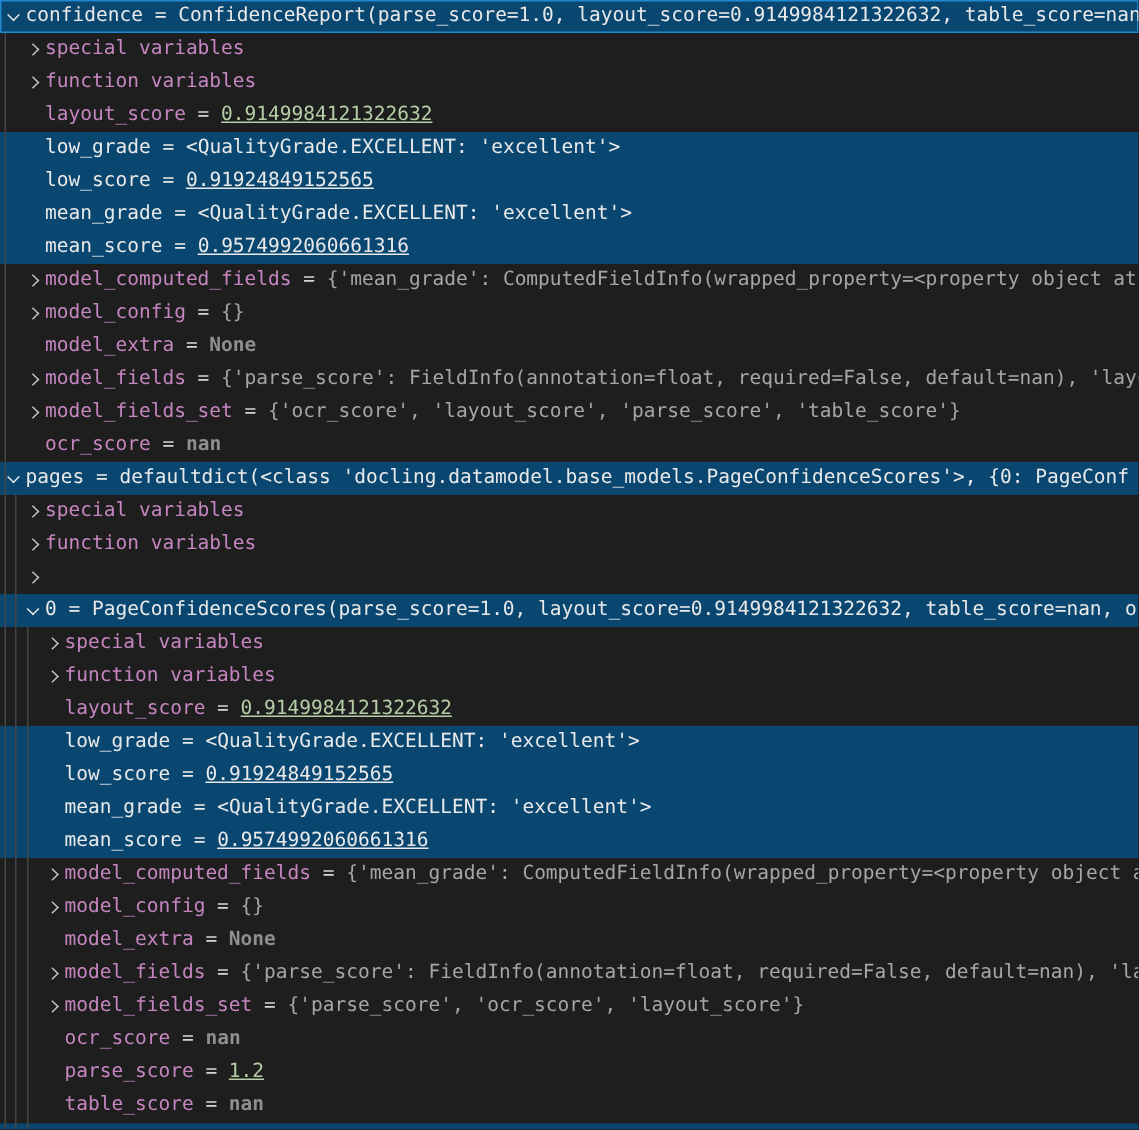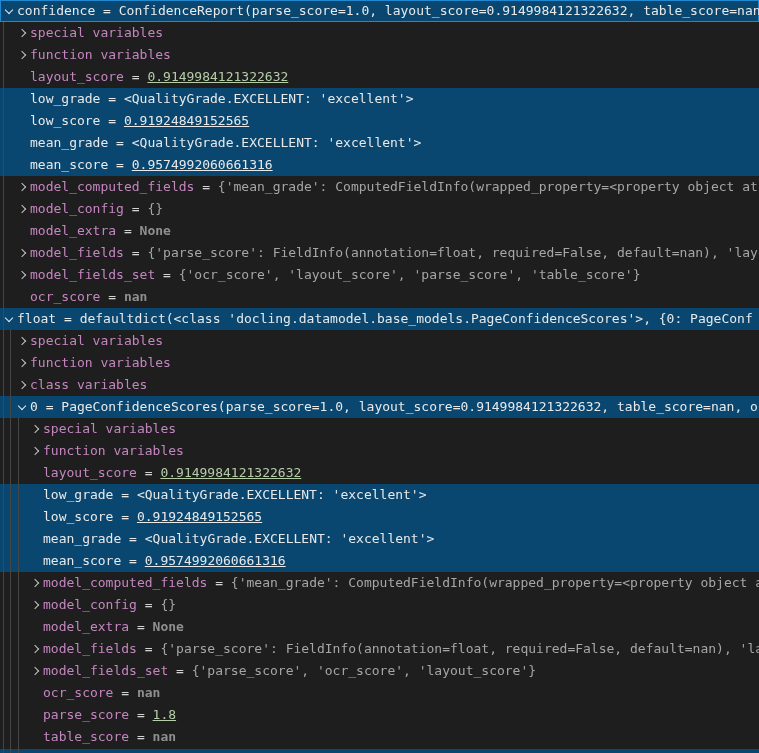--- a/index.html
+++ b/index.html
@@ -66,38 +66,38 @@
     <div class="row lvl1 hl"><span class="tw"></span><span class="name">low_grade</span><span class="eq"> = </span><span class="val">&lt;QualityGrade.EXCELLENT: 'excellent'&gt;</span></div>
     <div class="row lvl1 hl"><span class="tw"></span><span class="name">low_score</span><span class="eq"> = </span><span class="val v-num">0.91924849152565</span></div>
     <div class="row lvl1 hl"><span class="tw"></span><span class="name">mean_grade</span><span class="eq"> = </span><span class="val">&lt;QualityGrade.EXCELLENT: 'excellent'&gt;</span></div>
     <div class="row lvl1 hl"><span class="tw"></span><span class="name">mean_score</span><span class="eq"> = </span><span class="val v-num">0.9574992060661316</span></div>
     <div class="row lvl1"><span class="tw col"></span><span class="name">model_computed_fields</span><span class="eq"> = </span><span class="val">{'mean_grade': ComputedFieldInfo(wrapped_property=&lt;property object at </span></div>
     <div class="row lvl1"><span class="tw col"></span><span class="name">model_config</span><span class="eq"> = </span><span class="val">{}</span></div>
     <div class="row lvl1"><span class="tw"></span><span class="name">model_extra</span><span class="eq"> = </span><span class="val v-none">None</span></div>
     <div class="row lvl1"><span class="tw col"></span><span class="name">model_fields</span><span class="eq"> = </span><span class="val">{'parse_score': FieldInfo(annotation=float, required=False, default=nan), 'layo</span></div>
     <div class="row lvl1"><span class="tw col"></span><span class="name">model_fields_set</span><span class="eq"> = </span><span class="val">{'ocr_score', 'layout_score', 'parse_score', 'table_score'}</span></div>
     <div class="row lvl1"><span class="tw"></span><span class="name">ocr_score</span><span class="eq"> = </span><span class="val v-none">nan</span></div>
-    <div class="row lvl0 hl"><span class="tw exp"></span><span class="name">float</span><span class="eq"> = </span><span class="val">defaultdict(&lt;class 'docling.datamodel.base_models.PageConfidenceScores'&gt;, {0: PageConf</span></div>
+    <div class="row lvl0 hl"><span class="tw exp"></span><span class="name">pages</span><span class="eq"> = </span><span class="val">defaultdict(&lt;class 'docling.datamodel.base_models.PageConfidenceScores'&gt;, {0: PageConf</span></div>
     <div class="row lvl1"><span class="tw col"></span><span class="name">special variables</span></div>
     <div class="row lvl1"><span class="tw col"></span><span class="name">function variables</span></div>
-    <div class="row lvl1"><span class="tw col"></span><span class="name">class variables</span></div>
+    <div class="row lvl1"><span class="tw col"></span></div>
     <div class="row lvl1 hl"><span class="tw exp"></span><span class="name">0</span><span class="eq"> = </span><span class="val">PageConfidenceScores(parse_score=1.0, layout_score=0.9149984121322632, table_score=nan, o</span></div>
     <div class="row lvl2"><span class="tw col"></span><span class="name">special variables</span></div>
     <div class="row lvl2"><span class="tw col"></span><span class="name">function variables</span></div>
     <div class="row lvl2"><span class="tw"></span><span class="name">layout_score</span><span class="eq"> = </span><span class="val v-num">0.9149984121322632</span></div>
     <div class="row lvl2 hl"><span class="tw"></span><span class="name">low_grade</span><span class="eq"> = </span><span class="val">&lt;QualityGrade.EXCELLENT: 'excellent'&gt;</span></div>
     <div class="row lvl2 hl"><span class="tw"></span><span class="name">low_score</span><span class="eq"> = </span><span class="val v-num">0.91924849152565</span></div>
     <div class="row lvl2 hl"><span class="tw"></span><span class="name">mean_grade</span><span class="eq"> = </span><span class="val">&lt;QualityGrade.EXCELLENT: 'excellent'&gt;</span></div>
     <div class="row lvl2 hl"><span class="tw"></span><span class="name">mean_score</span><span class="eq"> = </span><span class="val v-num">0.9574992060661316</span></div>
     <div class="row lvl2"><span class="tw col"></span><span class="name">model_computed_fields</span><span class="eq"> = </span><span class="val">{'mean_grade': ComputedFieldInfo(wrapped_property=&lt;property object a</span></div>
     <div class="row lvl2"><span class="tw col"></span><span class="name">model_config</span><span class="eq"> = </span><span class="val">{}</span></div>
     <div class="row lvl2"><span class="tw"></span><span class="name">model_extra</span><span class="eq"> = </span><span class="val v-none">None</span></div>
     <div class="row lvl2"><span class="tw col"></span><span class="name">model_fields</span><span class="eq"> = </span><span class="val">{'parse_score': FieldInfo(annotation=float, required=False, default=nan), 'la</span></div>
     <div class="row lvl2"><span class="tw col"></span><span class="name">model_fields_set</span><span class="eq"> = </span><span class="val">{'parse_score', 'ocr_score', 'layout_score'}</span></div>
     <div class="row lvl2"><span class="tw"></span><span class="name">ocr_score</span><span class="eq"> = </span><span class="val v-none">nan</span></div>
-    <div class="row lvl2"><span class="tw"></span><span class="name">parse_score</span><span class="eq"> = </span><span class="val v-num">1.8</span></div>
+    <div class="row lvl2"><span class="tw"></span><span class="name">parse_score</span><span class="eq"> = </span><span class="val v-num">1.2</span></div>
     <div class="row lvl2"><span class="tw"></span><span class="name">table_score</span><span class="eq"> = </span><span class="val v-none">nan</span></div>
   </div>
 <div id="partial-row"></div>
 
 <div class="guide" style="left: 3px; top: 22px; height: 731px;"></div>
 <div class="guide" style="left: 10px; top: 330px; height: 423px;"></div>
 <div class="guide" style="left: 18px; top: 418px; height: 335px;"></div>
 
 </body></html>

